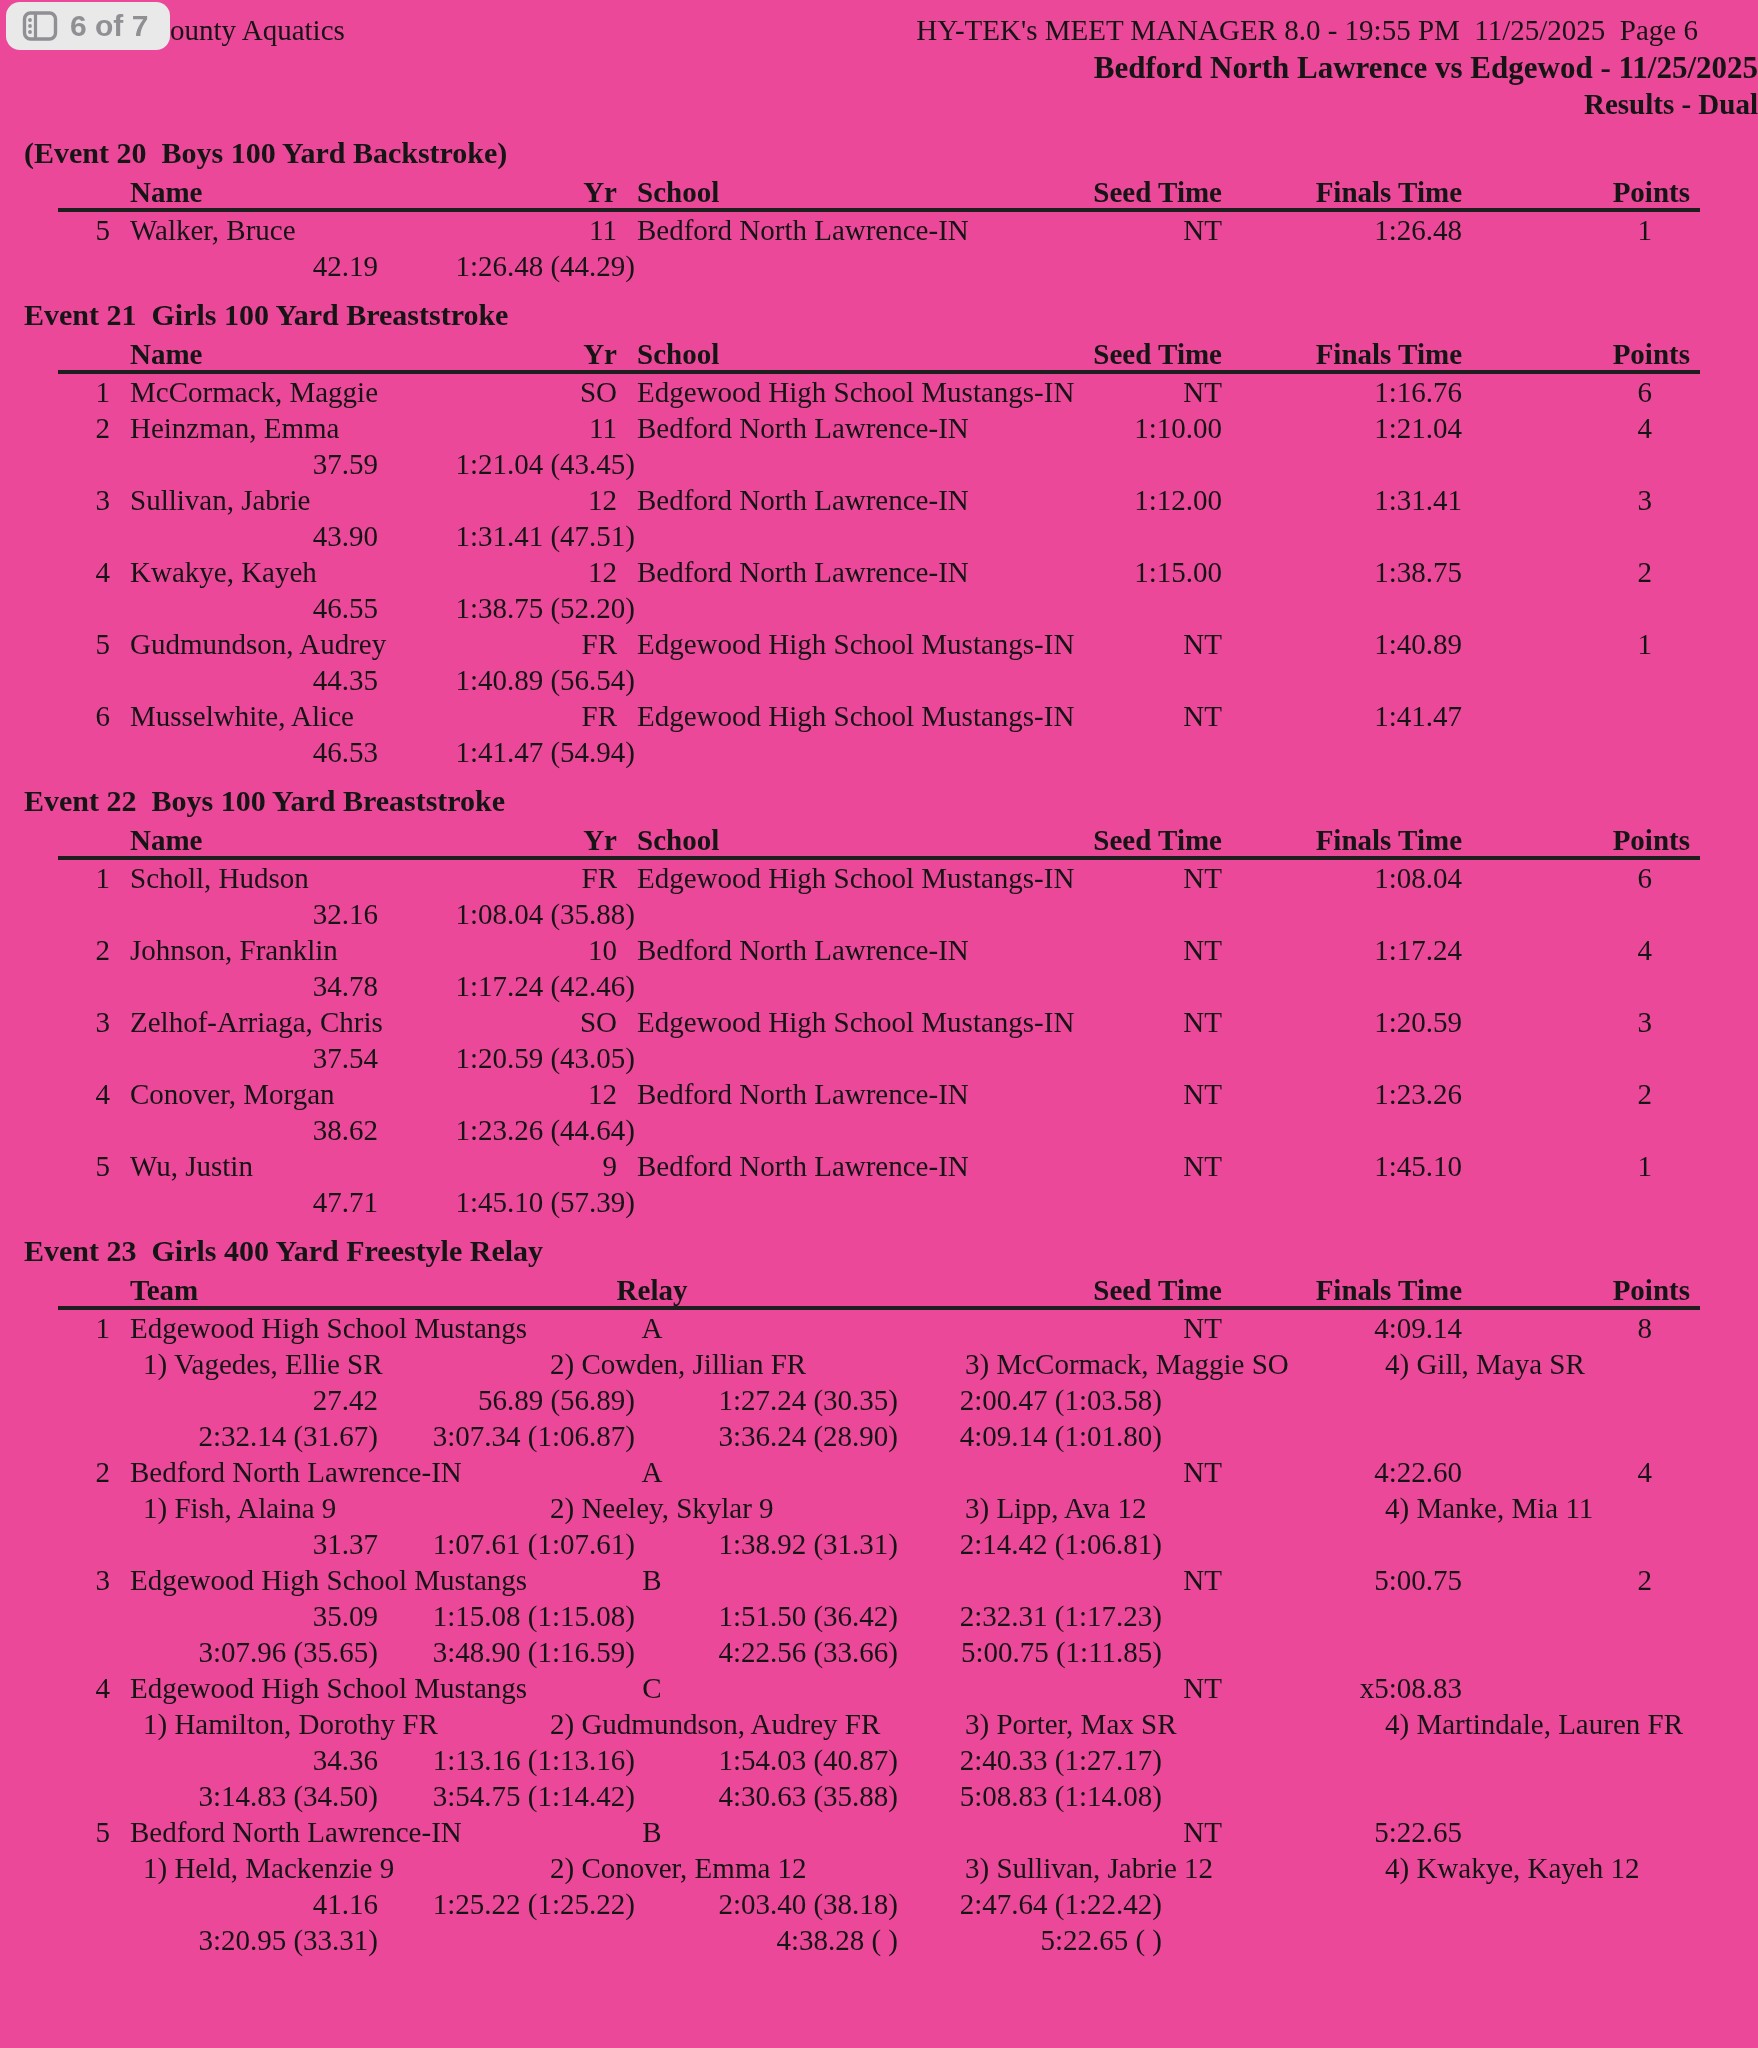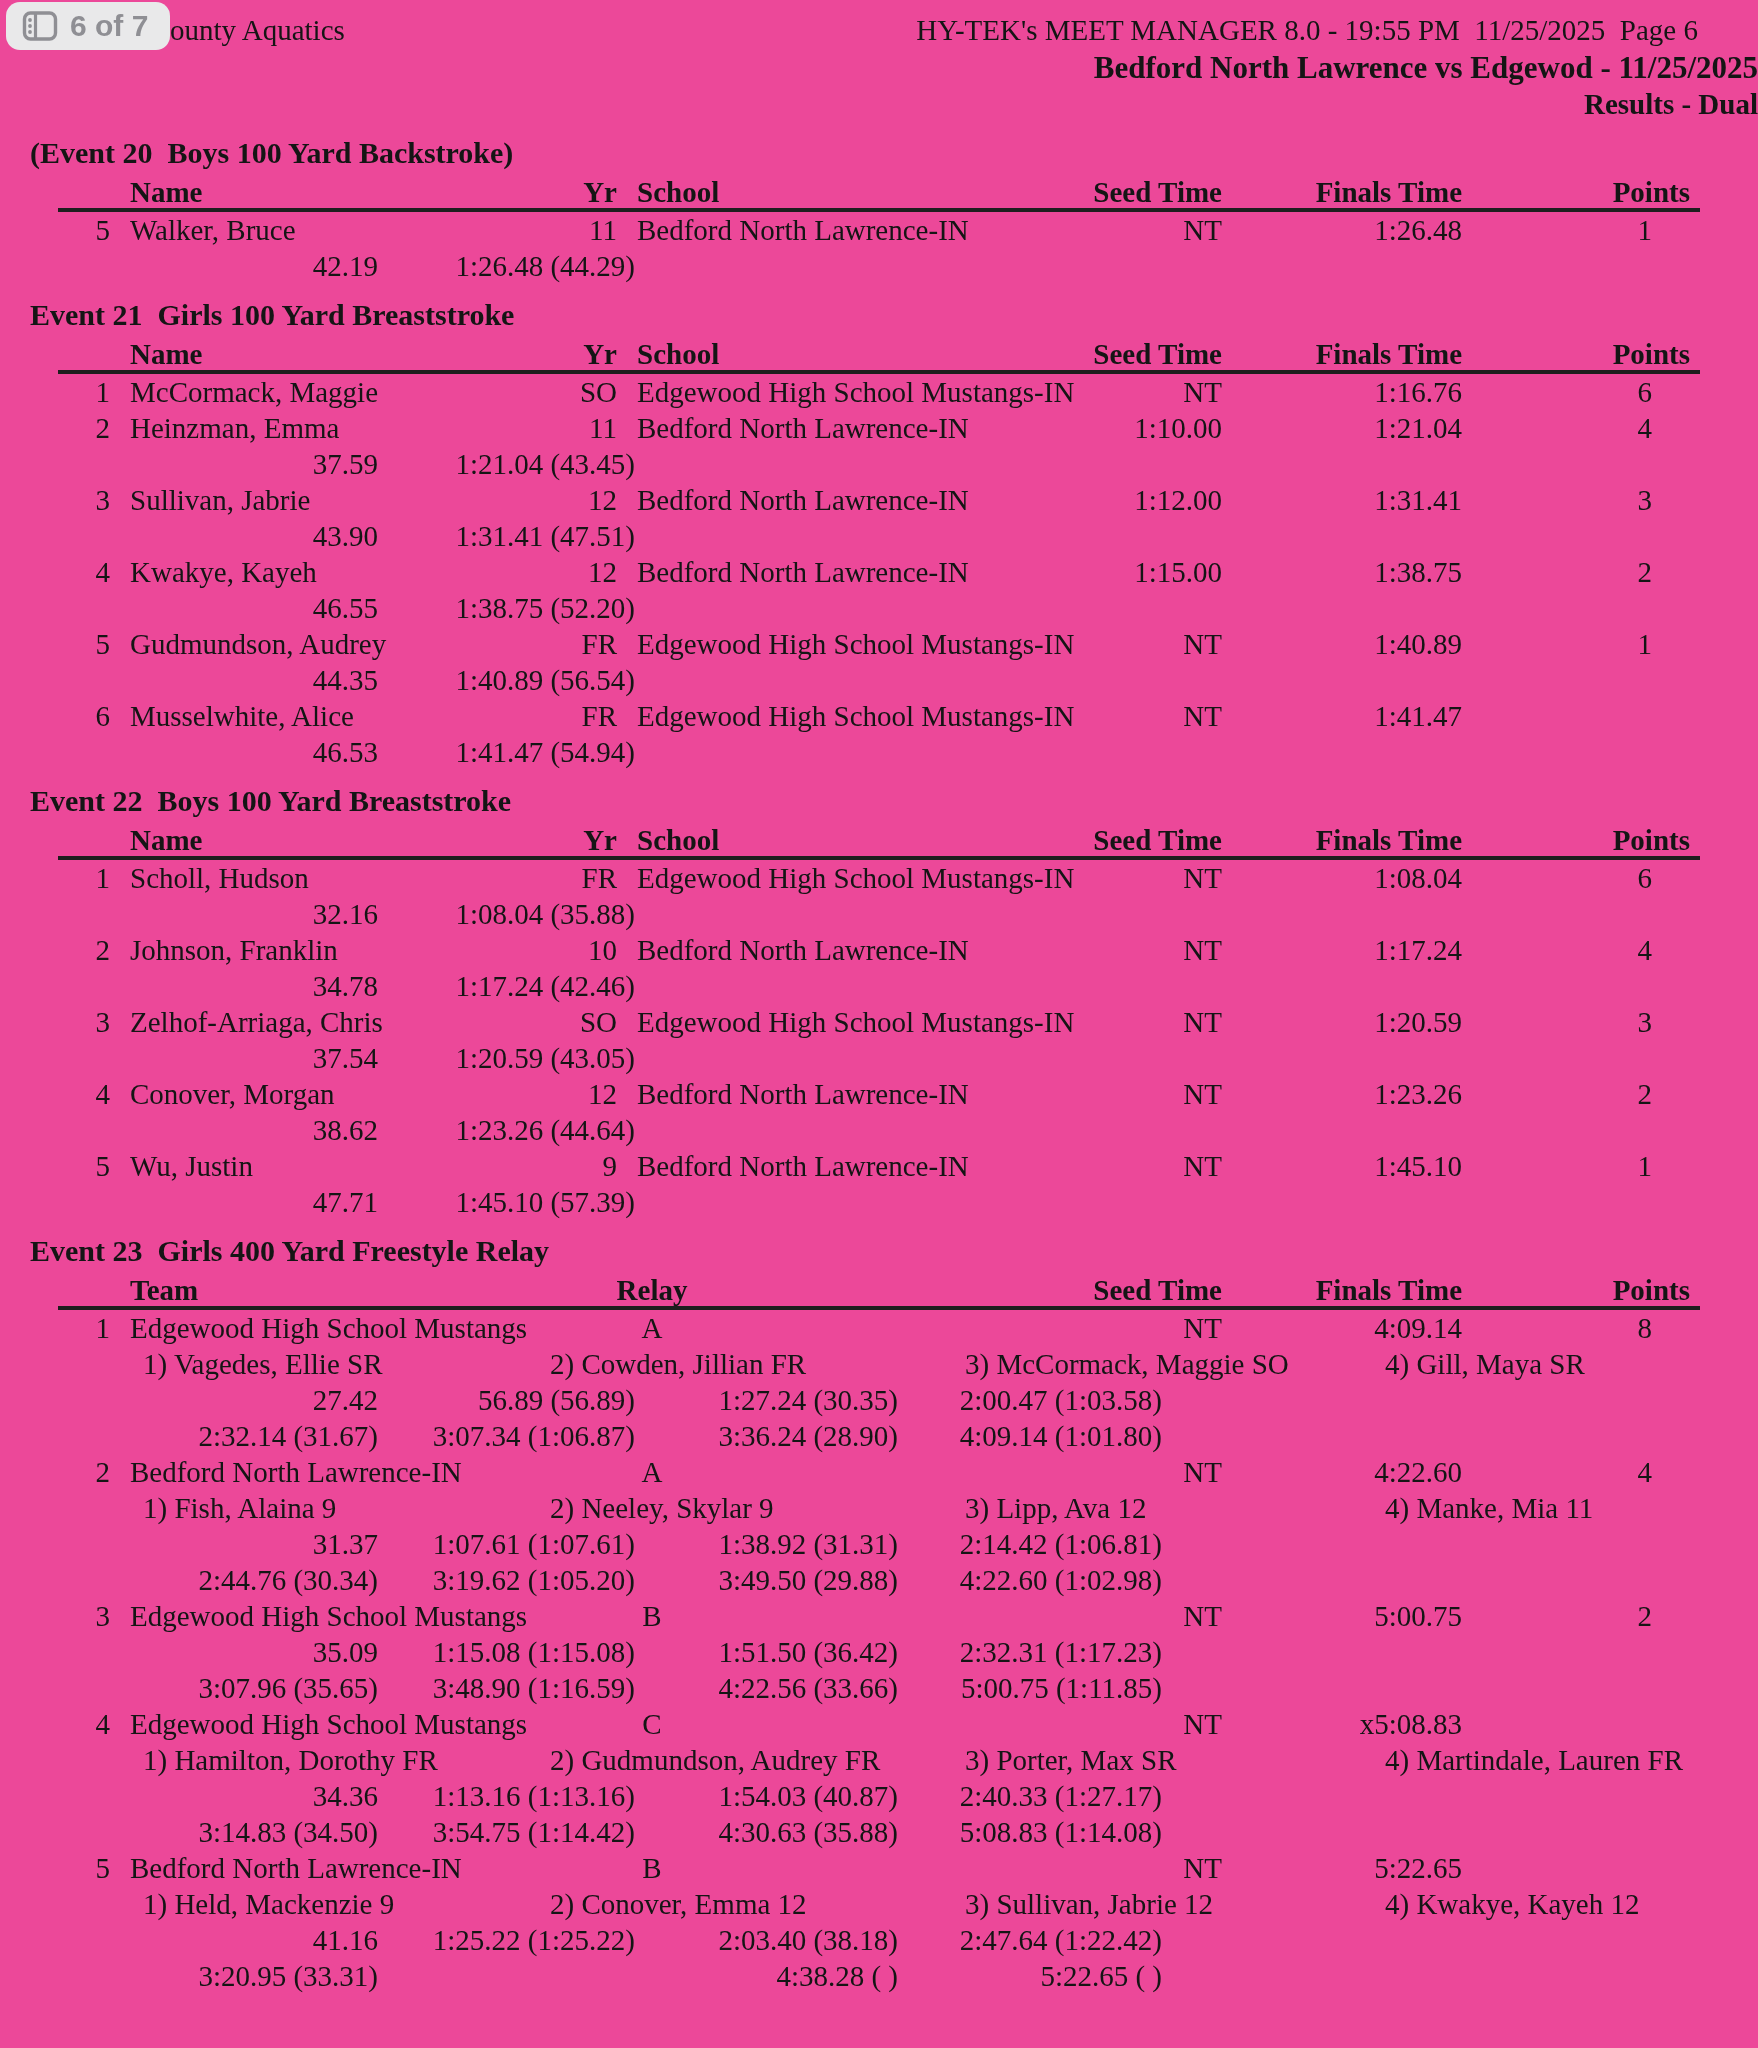--- a/index.html
+++ b/index.html
@@ -13,21 +13,21 @@
   
   .doc{padding-top:10px;}
   .doc-header{position:relative;height:40px;font-size:29px;}
   .dh-left{position:absolute;left:170px;top:4px;white-space:pre;}
   .dh-right{position:absolute;right:60px;top:4px;white-space:pre;}
   .center-block{padding-left:72px;text-align:right;}
   .title{font-size:31px;font-weight:bold;line-height:36px;white-space:pre;}
   .subtitle{font-size:29px;font-weight:bold;line-height:36px;white-space:pre;}
   
   .event{margin-top:10px;}
-  .event-title{padding-left:30px;font-weight:bold;font-size:30px;line-height:42px;white-space:pre;}
+  .event-title{padding-left:24px;font-weight:bold;font-size:30px;line-height:42px;white-space:pre;}
   .hline{position:relative;height:38px;}
   .rule{position:absolute;left:58px;right:58px;bottom:0;border-bottom:4px solid #1e1e1e;}
   .ln{position:relative;height:36px;}
   .cell{position:absolute;top:0;white-space:pre;font-size:29px;line-height:36px;}
   .b{font-weight:bold;}
   .c-place{left:0;width:110px;text-align:right;}
   .c-name{left:130px;}
   .c-yr{left:430px;width:187px;text-align:right;}
   .c-school{left:637px;}
   .c-relay{left:592px;width:120px;text-align:center;}
@@ -307,26 +307,20 @@
             <span class="cell c-sw3">3) Lipp, Ava 12</span>
             <span class="cell c-sw4">4) Manke, Mia 11</span>
           </div>
           <div class="ln">
             <span class="cell c-s1">31.37</span>
             <span class="cell c-s2">1:07.61 (1:07.61)</span>
             <span class="cell c-s3">1:38.92 (31.31)</span>
             <span class="cell c-s4">2:14.42 (1:06.81)</span>
           </div>
           <div class="ln">
-            <span class="cell c-s1">2:44.76 (30.34)</span>
-            <span class="cell c-s2">3:19.62 (1:05.20)</span>
-            <span class="cell c-s3">3:49.50 (29.88)</span>
-            <span class="cell c-s4">4:22.60 (1:02.98)</span>
-          </div>
-          <div class="ln">
             <span class="cell c-place">3</span>
             <span class="cell c-name">Edgewood High School Mustangs</span>
             <span class="cell c-relay">B</span>
             <span class="cell c-seed">NT</span>
             <span class="cell c-finals">5:00.75</span>
             <span class="cell c-points">2</span>
           </div>
           <div class="ln">
             <span class="cell c-s1">35.09</span>
             <span class="cell c-s2">1:15.08 (1:15.08)</span>

